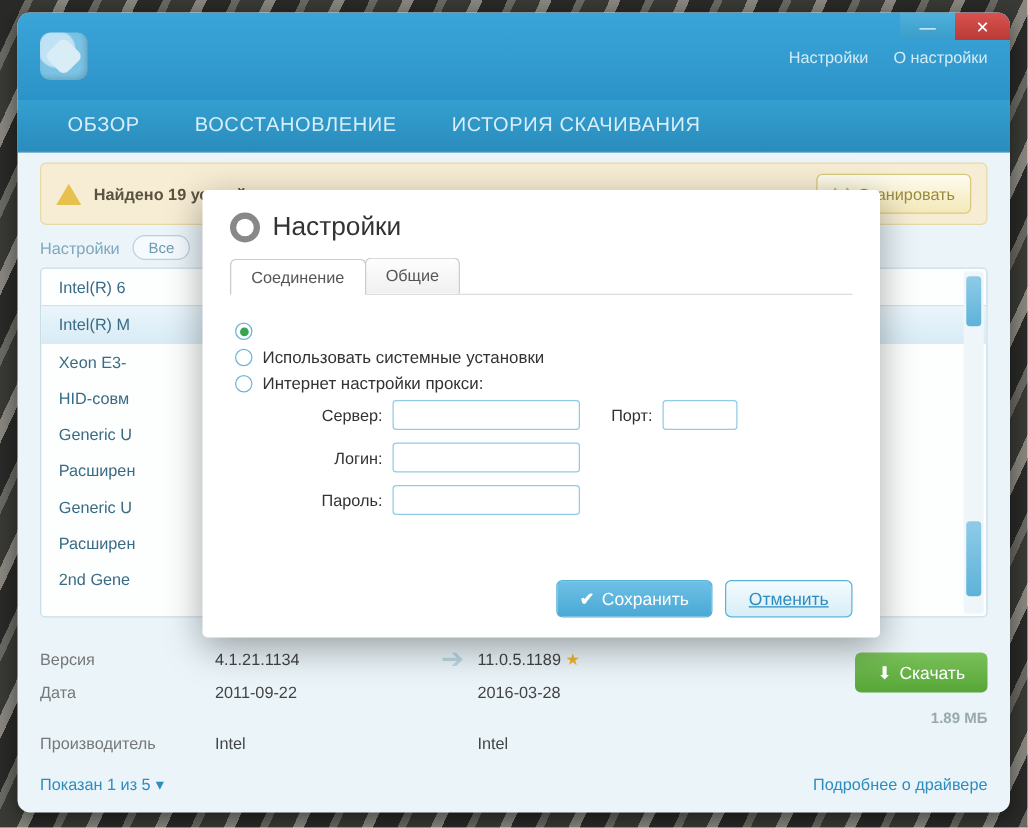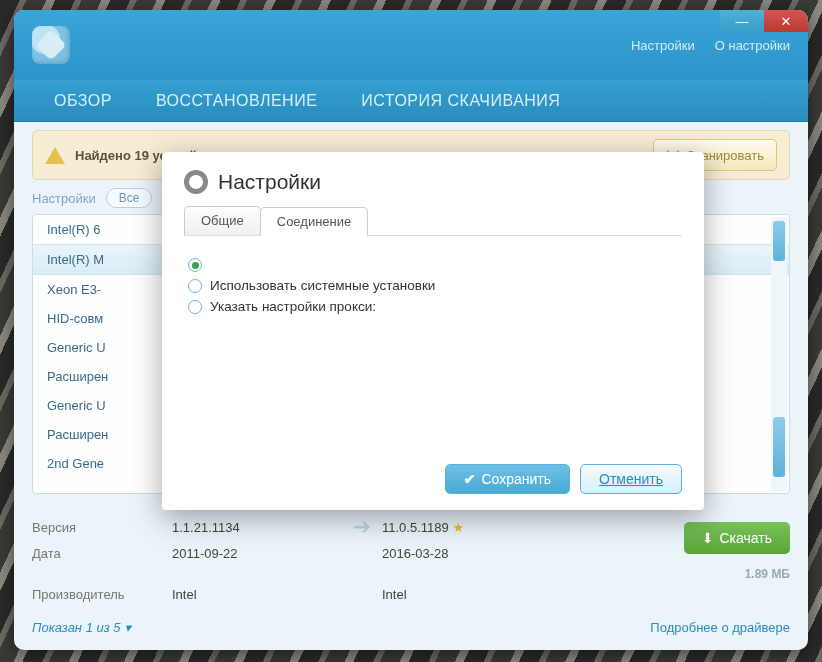--- a/index.html
+++ b/index.html
@@ -88,21 +88,21 @@
 .arrow { color:#bcd7e4; font-size:22px; text-align:center;}
 .star { color:#f2b42e; }
 .dl-btn {
   grid-row:1/span 2; grid-column:5; justify-self:end;
   background:linear-gradient(#7ac15a,#57a637); color:#fff; border:none;
   border-radius:5px; padding:8px 18px; font-size:14px; display:flex; align-items:center; gap:6px; cursor:pointer;
 }
 .dl-size{grid-column:5;justify-self:end;color:#9aa;font-size:12px;font-weight:bold;}
 
 .footer { display:flex; align-items:center; margin:18px 0; font-size:13px;}
-.footer .shown{color:#2e8cbf; cursor:pointer; display:flex; gap:4px;font-style:italic;}
+.footer .shown{color:#2e8cbf; cursor:pointer; display:flex; gap:4px;}
 .footer .more{margin-left:auto;color:#2e8cbf;cursor:pointer;}
 
 
 .overlay {
   position:absolute; inset:0;
 }
 .modal {
   position:absolute; left:148px; top:142px; width:542px; height:358px;
   background:#fff; border-radius:4px;
   box-shadow:0 8px 30px rgba(0,0,0,.35);
@@ -184,21 +184,21 @@
       <div class="row">Расширен</div>
       <div class="row">2nd Gene</div>
       <div class="scroll">
         <div class="thumb"></div>
         <div class="thumb2"></div>
       </div>
     </div>
 
     <div class="details">
       <span class="lbl">Версия</span>
-      <span class="val">1.1.21.1134</span>
+      <span class="val">4.1.21.1134</span>
       <span class="arrow">➔</span>
       <span class="val"><span>11.0.5.1189</span> <span class="star">★</span></span>
       <button class="dl-btn">
         <span>⬇</span>
         <span>Скачать</span>
       </button>
 
       <span class="lbl">Дата</span>
       <span class="val">2011-09-22</span>
       <span></span>
@@ -221,37 +221,53 @@
     </div>
   </div>
 
   <div class="overlay">
     <div class="modal">
       <div class="modal-head">
         <div class="gear"></div>
         <div class="modal-title">Настройки</div>
       </div>
       <div class="subtabs">
+        <div class="subtab active">Соединение</div>
         <div class="subtab inactive">Общие</div>
-        <div class="subtab active">Соединение</div>
       </div>
 
       <div class="radiogroup">
         <div class="radio-row">
           <span class="radio checked"></span>
         </div>
         <div class="radio-row">
           <span class="radio"></span>
           <span>Использовать системные установки</span>
         </div>
         <div class="radio-row">
           <span class="radio"></span>
-          <span>Указать настройки прокси:</span>
-        </div>
-
+          <span>Интернет настройки прокси:</span>
+        </div>
+
+        <div class="proxygrid">
+          <label>Сервер:</label>
+          <input style="">
+          <label>Порт:</label>
+          <input style="">
+
+          <label>Логин:</label>
+          <input style="">
+          <span></span>
+            <span></span>
+
+          <label>Пароль:</label>
+          <input type="password" style="">
+          <span></span>
+            <span></span>
+        </div>
       </div>
 
       <div class="modal-actions">
         <button class="btn primary">
           <span class="check">✔</span>
           <span>Сохранить</span>
         </button>
         <button class="btn secondary">
           <span>Отменить</span>
         </button>

